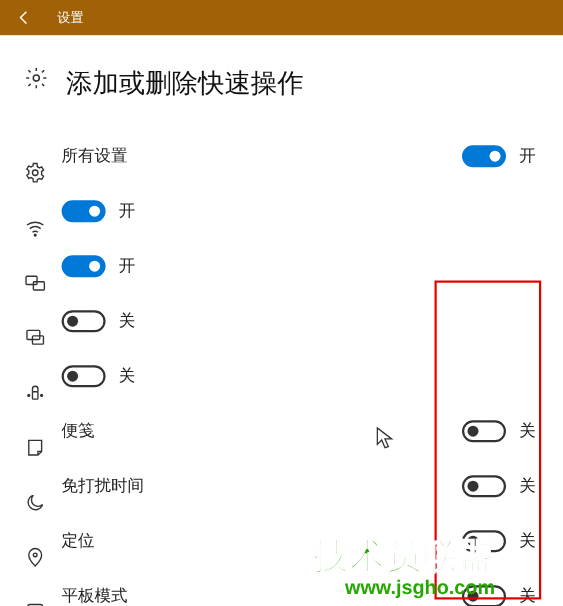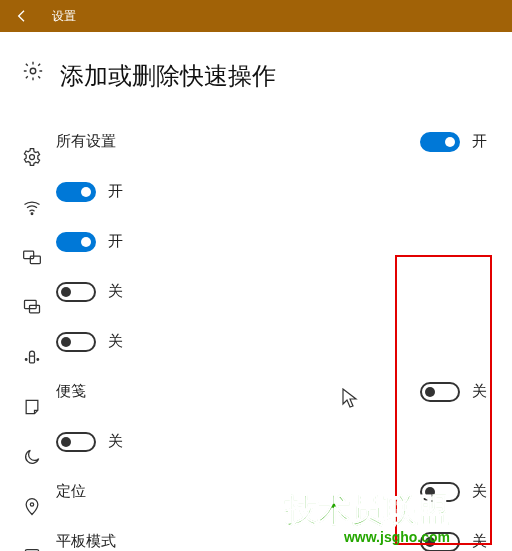--- a/index.html
+++ b/index.html
@@ -21,21 +21,21 @@
   .toggle.on { background:#0078d7; border-color:#0078d7; }
   .toggle::after { content:""; position:absolute; width:10px; height:10px; border-radius:50%; top:3px; }
   .toggle.off::after { left:3px; background:#333; }
   .toggle.on::after { right:3px; background:#fff; }
   .state-label { font-size:15px; color:#222; width:18px; }
   .highlight-box { position:absolute; border:2px solid #e20000; pointer-events:none; }
   .cursor { position:absolute; }
   .cursor svg{ width:16px; height:22px; stroke:#333; fill:none; stroke-width:1.2; }
   .watermark { position:absolute; bottom:6px; right:62px; pointer-events:none; }
   .wm-text { font-size:32px; font-weight:700; color:#25a701; -webkit-text-stroke:1px #fff; letter-spacing:1px; }
-  .wm-url { font-size:14px; color:#25a701; font-weight:700; text-align:right; margin-top:-4px; }
+  .wm-url { font-size:18px; color:#25a701; font-weight:700; text-align:right; margin-top:-4px; }
 </style>
 </head>
 <body>
 
 <div class="titlebar">
   <div class="back-btn">
     <svg viewBox="0 0 24 24">
         <path d="M15 4 L7 12 L15 20"></path>
       </svg>
   </div>
@@ -124,20 +124,21 @@
       <div class="toggle off"></div>
       <span class="state-label">关</span>
     </div>
 
     <div class="row">
       <span class="icon-slot">
           <svg viewBox="0 0 24 24">
             <path d="M20 14A8 8 0 1 1 10 4a6 6 0 0 0 10 10z"></path>
           </svg>
         </span>
+      <span class="row-label">免打扰时间</span>
       <div class="toggle off"></div>
       <span class="state-label">关</span>
     </div>
 
     <div class="row">
       <span class="icon-slot">
           <svg viewBox="0 0 24 24">
             <path d="M12 21s-7-7-7-12a7 7 0 0 1 14 0c0 5-7 12-7 12z"></path>
             <circle cx="12" cy="9" r="2"></circle>
           </svg>

